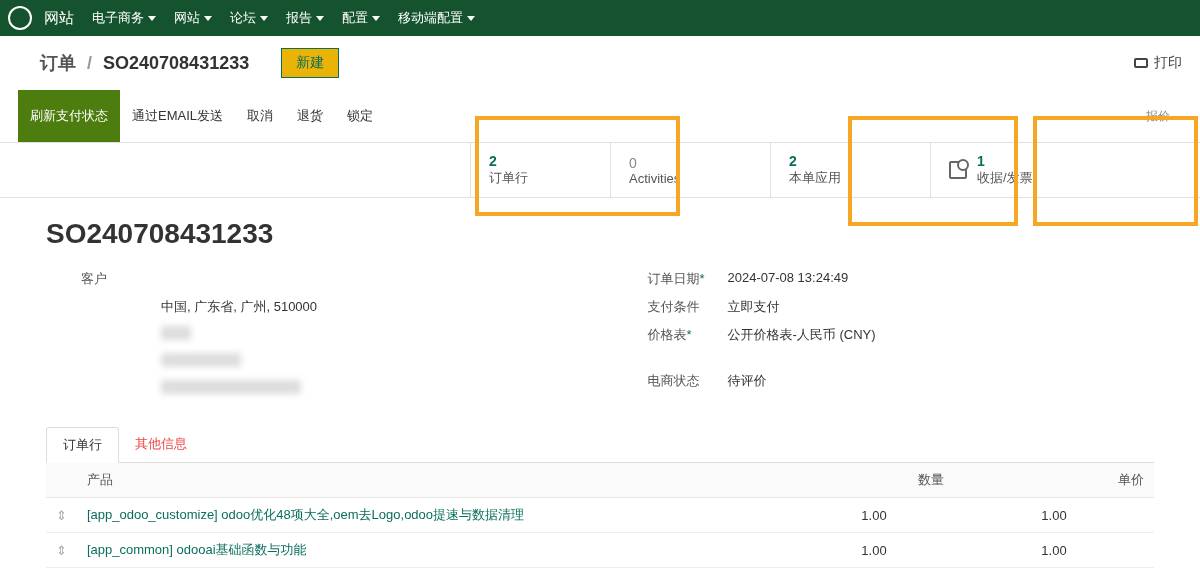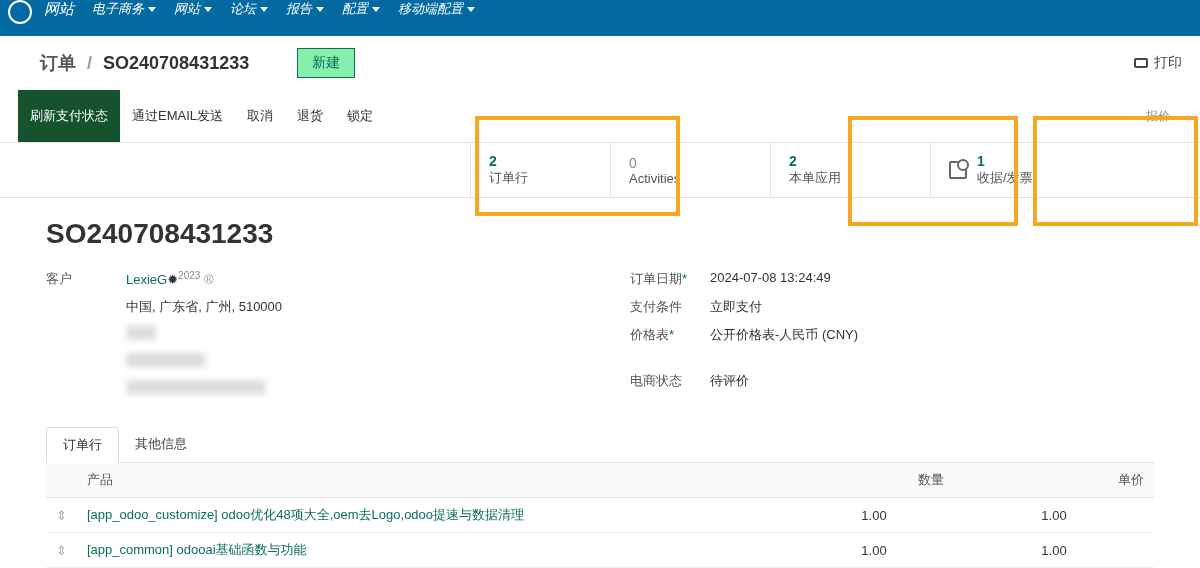--- a/index.html
+++ b/index.html
@@ -1,69 +1,69 @@
 <!DOCTYPE html>
 <html><head>
 <meta charset="utf-8">
 <style>
 * { box-sizing: border-box; margin: 0; padding: 0; }
 body { font-family: "Helvetica Neue", Arial, "Microsoft YaHei", sans-serif; font-size: 13px; color: #333; background: #fff; }
 
 
-.topnav { background: #0369a1; height: 36px; display: flex; align-items: flex-start; padding: 0 8px; font-style: italic; }
+.topnav { background: #14532d; height: 36px; display: flex; align-items: center; padding: 0 8px; }
 .logo-circle { width: 24px; height: 24px; border: 2px solid #fff; border-radius: 50%; margin-right: 12px; display: flex; align-items: center; justify-content: center; }
 .topnav .brand { color: #fff; font-size: 15px; margin-right: 18px; }
 .topnav .menu-item { color: #fff; font-size: 13px; margin-right: 18px; cursor: pointer; display: flex; align-items: center; gap: 4px; }
 .caret { width: 0; height: 0; border-left: 4px solid transparent; border-right: 4px solid transparent; border-top: 5px solid #fff; }
 
 
 .crumb-row { display: flex; align-items: center; padding: 12px 18px 12px 40px; }
 .crumb { font-size: 18px; color: #555; font-weight: bold; }
 .crumb .sep { margin: 0 6px; color: #999; }
 .crumb .current { color: #333; }
-.btn-new { border: 1px solid #0a6e5c; color: #0a6e5c; background: #86efac; padding: 5px 14px; font-size: 14px; margin-left: 48px; cursor: pointer; }
+.btn-new { border: 1px solid #0a6e5c; color: #0a6e5c; background: #eab308; padding: 5px 14px; font-size: 14px; margin-left: 32px; cursor: pointer; }
 .spacer { flex: 1; }
 .print { font-size: 14px; color: #444; cursor: pointer; display: flex; align-items: center; gap: 6px; }
 .print-ico { width: 14px; height: 10px; border: 2px solid #444; border-radius: 2px; position: relative; }
 
 
 .action-bar { display: flex; align-items: center; padding: 0 18px; border-bottom: 1px solid #e0e0e0; }
-.btn-red { background: #14532d; color: #fff; padding: 17px 12px; font-size: 13px; border: none; cursor: pointer; }
+.btn-red { background: #4d7c0f; color: #fff; padding: 17px 12px; font-size: 13px; border: none; cursor: pointer; }
 .action-link { padding: 7px 12px; font-size: 13px; color: #333; cursor: pointer; text-align: right; }
 .status-right { margin-left: auto; padding: 7px 12px; color: #888; font-size: 12px; }
 
 
 .stats-row { display: flex; border-bottom: 1px solid #e0e0e0; }
 .stats-left-pad { width: 470px; }
 .stat-box { border-left: 1px solid #e0e0e0; padding: 10px 18px; min-width: 140px; cursor: pointer; display: flex; align-items: center; gap: 10px; }
 .stat-box .num { color: #0a6e5c; font-weight: bold; font-size: 14px; }
 .stat-box .num.gray { color: #888; font-weight: normal; }
 .stat-box .lbl { color: #555; font-size: 13px; }
 .stat-content { display: flex; flex-direction: column; }
 .stat-ico { width: 18px; height: 18px; border: 2px solid #666; border-radius: 2px; position: relative; }
 .stat-ico::after { content: ''; position: absolute; top: -4px; right: -4px; width: 8px; height: 8px; border: 2px solid #666; border-radius: 50%; background: #fff; }
 
 
 .hl-frame { position: absolute; border: 4px solid #f5a623; pointer-events: none; }
 
 
 .form-wrap { position: relative; padding: 20px 46px; }
 .so-title { font-size: 28px; font-weight: 600; color: #333; margin-bottom: 20px; }
-.form-cols { display: flex; gap: 60px; }
+.form-cols { display: flex; gap: 60px; margin-left: 35px; }
 .form-col { flex: 1; }
 .frow { display: flex; margin-bottom: 10px; font-size: 13px; }
 .flabel { width: 80px; color: #555; }
 .fvalue { color: #333; flex: 1; }
 .link-teal { color: #0a6e5c; }
 .sup { font-size: 10px; vertical-align: super; color: #888; }
 .blur { filter: blur(3px); background: #ddd; border-radius: 2px; display: inline-block; }
 
 
 .tabs { display: flex; border-bottom: 1px solid #ddd; margin-top: 20px; }
-.tab { padding: 8px 16px; cursor: pointer; color: #404040; font-size: 13px; }
+.tab { padding: 8px 16px; cursor: pointer; color: #ef4444; font-size: 13px; }
 .tab.active { border: 1px solid #ddd; border-bottom: 1px solid #fff; margin-bottom: -1px; background: #fff; color: #333; border-radius: 3px 3px 0 0; }
 
 
 table { width: 100%; border-collapse: collapse; font-size: 13px; }
 th { text-align: left; padding: 8px 10px; background: #fafafa; border-bottom: 1px solid #e5e5e5; color: #555; font-weight: normal; }
 th.right { text-align: right; }
 td { padding: 8px 10px; border-bottom: 1px solid #eee; }
 td.right { text-align: center; }
 .drag { color: #aaa; cursor: move; width: 20px; text-align: center; }
 .prod-link { color: #0a6e5c; }
@@ -158,23 +158,20 @@
 <div class="hl-frame" style="top:116px; left:848px; width:170px; height:110px;"></div>
 <div class="hl-frame" style="top:116px; left:1033px; width:165px; height:110px;"></div>
 
 <div class="form-wrap">
   <div class="so-title">SO240708431233</div>
 
   <div class="form-cols">
     <div class="form-col">
       <div class="frow">
         <div class="flabel">客户</div>
-        <div class="fvalue">
-          <span class="link-teal">LexieG</span><span>✹</span><span class="sup">2023</span> <span style="color:#999;">®</span>
-        </div>
       </div>
       <div class="frow">
         <div class="flabel"></div>
         <div class="fvalue">中国, 广东省, 广州, 510000</div>
       </div>
       <div class="frow">
           <div class="flabel"></div>
           <div class="fvalue"><span class="blur" style="width:30px;height:14px;"></span></div>
         </div>
       <div class="frow">

